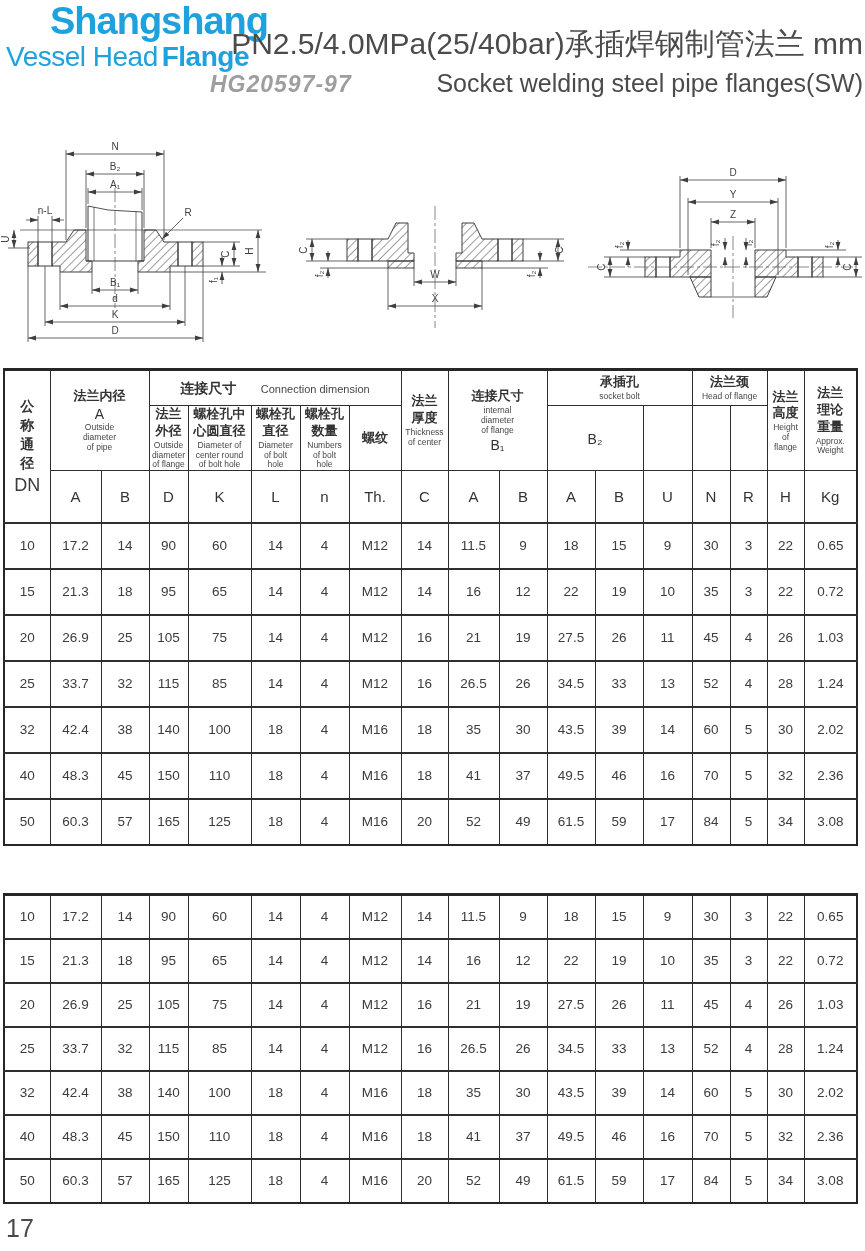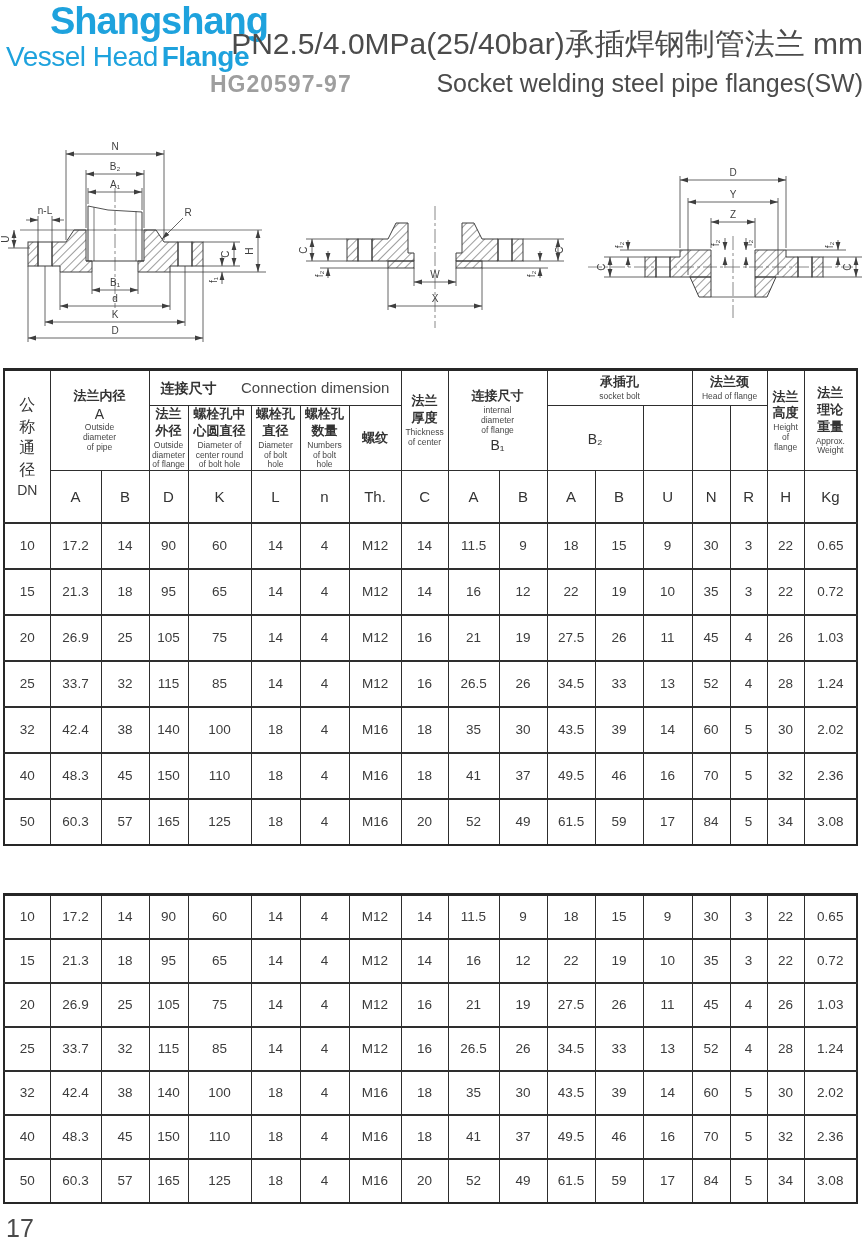--- a/index.html
+++ b/index.html
@@ -8,21 +8,21 @@
   .page { position:relative; width:865px; height:1251px; background:#fff; overflow:hidden; }
 
   
   .brand { position:absolute; left:18px; top:2px; width:210px; }
   .brand-main { font-weight:bold; font-size:38px; letter-spacing:-1px; color:#1ea2dd; line-height:1.0;margin-left:32px; }
   .brand-sub { font-size:28px; color:#1ea2dd; letter-spacing:-0.5px; margin-top:1px; margin-left:-12px; white-space:nowrap; }
   .brand-sub .bold { font-weight:bold; margin-left:4px; }
   .title-block { position:absolute; left:210px; right:2px; top:24px; text-align:right; }
   .main-title { font-size:30px; color:#4b4b4b; letter-spacing:0; white-space:nowrap; }
   .title-row2 { display:flex; justify-content:space-between; align-items:baseline; margin-top:4px; }
-  .standard { font-size:23px; font-weight:bold; color:#9e9e9e; letter-spacing:1px; }
+  .standard { font-size:23px; font-weight:bold; font-style:italic; color:#9e9e9e; letter-spacing:1px; }
   .subtitle { font-size:25px; color:#4b4b4b; }
 
   
   .drawing { position:absolute; }
   .d1 { left:0;   top:130px; }
   .d2 { left:290px; top:170px; }
   .d3 { left:578px; top:150px; }
   svg text { font-family:"Liberation Sans","DejaVu Sans",sans-serif; font-size:10px; fill:#3f3f3f; }
   .cl { stroke:#6a6a6a; stroke-width:0.8; stroke-dasharray:14 3 3 3; }
 
@@ -33,26 +33,26 @@
   table.spec td { border-top:2px solid #2e2e2e; font-size:13.5px; color:#3c3c3c; }
   .t1 { position:absolute; left:0; top:368px; }
   .t2 { position:absolute; left:0; top:893px; }
   .t1 td { height:46px; }
   .t2 td { height:44px; }
   .hr1 th { height:36px; }
   .hr2 th { height:62px; }
   th .zh { display:block; font-size:13px; font-weight:600; color:#333; white-space:pre-line; line-height:1.3; }
   th .zh-inline { display:inline; font-size:14px; font-weight:600; color:#333; }
   th .en { display:block; font-size:8.5px; font-weight:normal; color:#474747; white-space:pre-line; line-height:1.15; margin-top:1px; }
-  th .en-inline { display:inline; font-size:15px; font-weight:normal; color:#474747; margin-left:20px; }
+  th .en-inline { display:inline; font-size:11px; font-weight:normal; color:#474747; margin-left:20px; }
   th .letter-big { display:block; font-size:14px; font-weight:normal; color:#333; margin-top:1px; }
   th.letter { font-size:15px; font-weight:normal; color:#333; height:52px; }
-  .vert { display:inline-block; width:16px; font-size:16px; font-weight:400; color:#333;
+  .vert { display:inline-block; width:16px; font-size:14px; font-weight:700; color:#333;
           line-height:1.35; word-break:break-all; white-space:normal; }
-  .vert-dn { display:block; font-size:14px; font-weight:normal; margin-top:2px; }
+  .vert-dn { display:block; font-size:18px; font-weight:normal; margin-top:2px; }
 
   .section-title { position:absolute; left:0px; top:860px; font-size:19px; color:#3c3c3c; letter-spacing:0.2px; }
   .page-number { position:absolute; left:6px; top:1214px; font-size:25px; color:#4a4a4a; }
 </style>
 </head>
 <body>
 
 <div class="page">
 
   <div class="brand">

